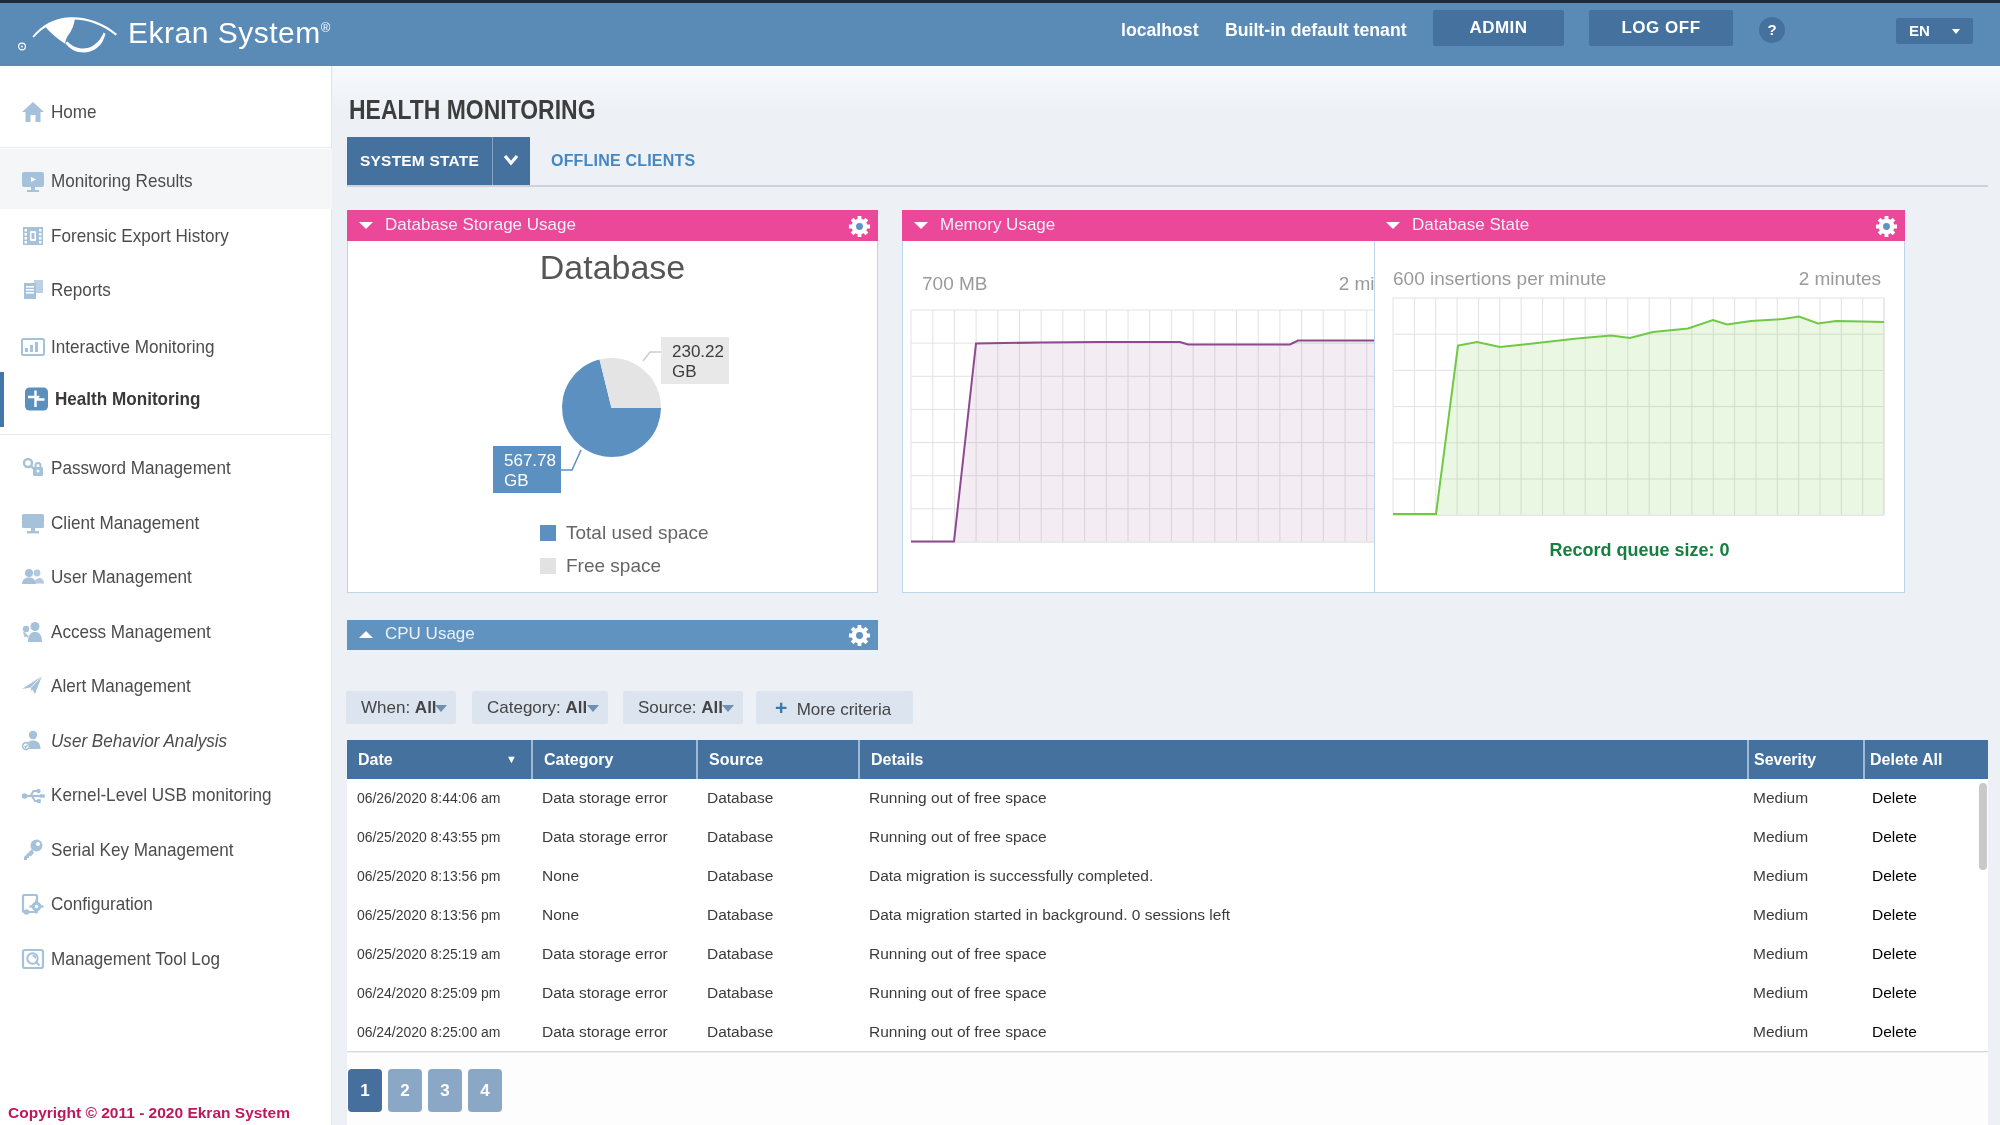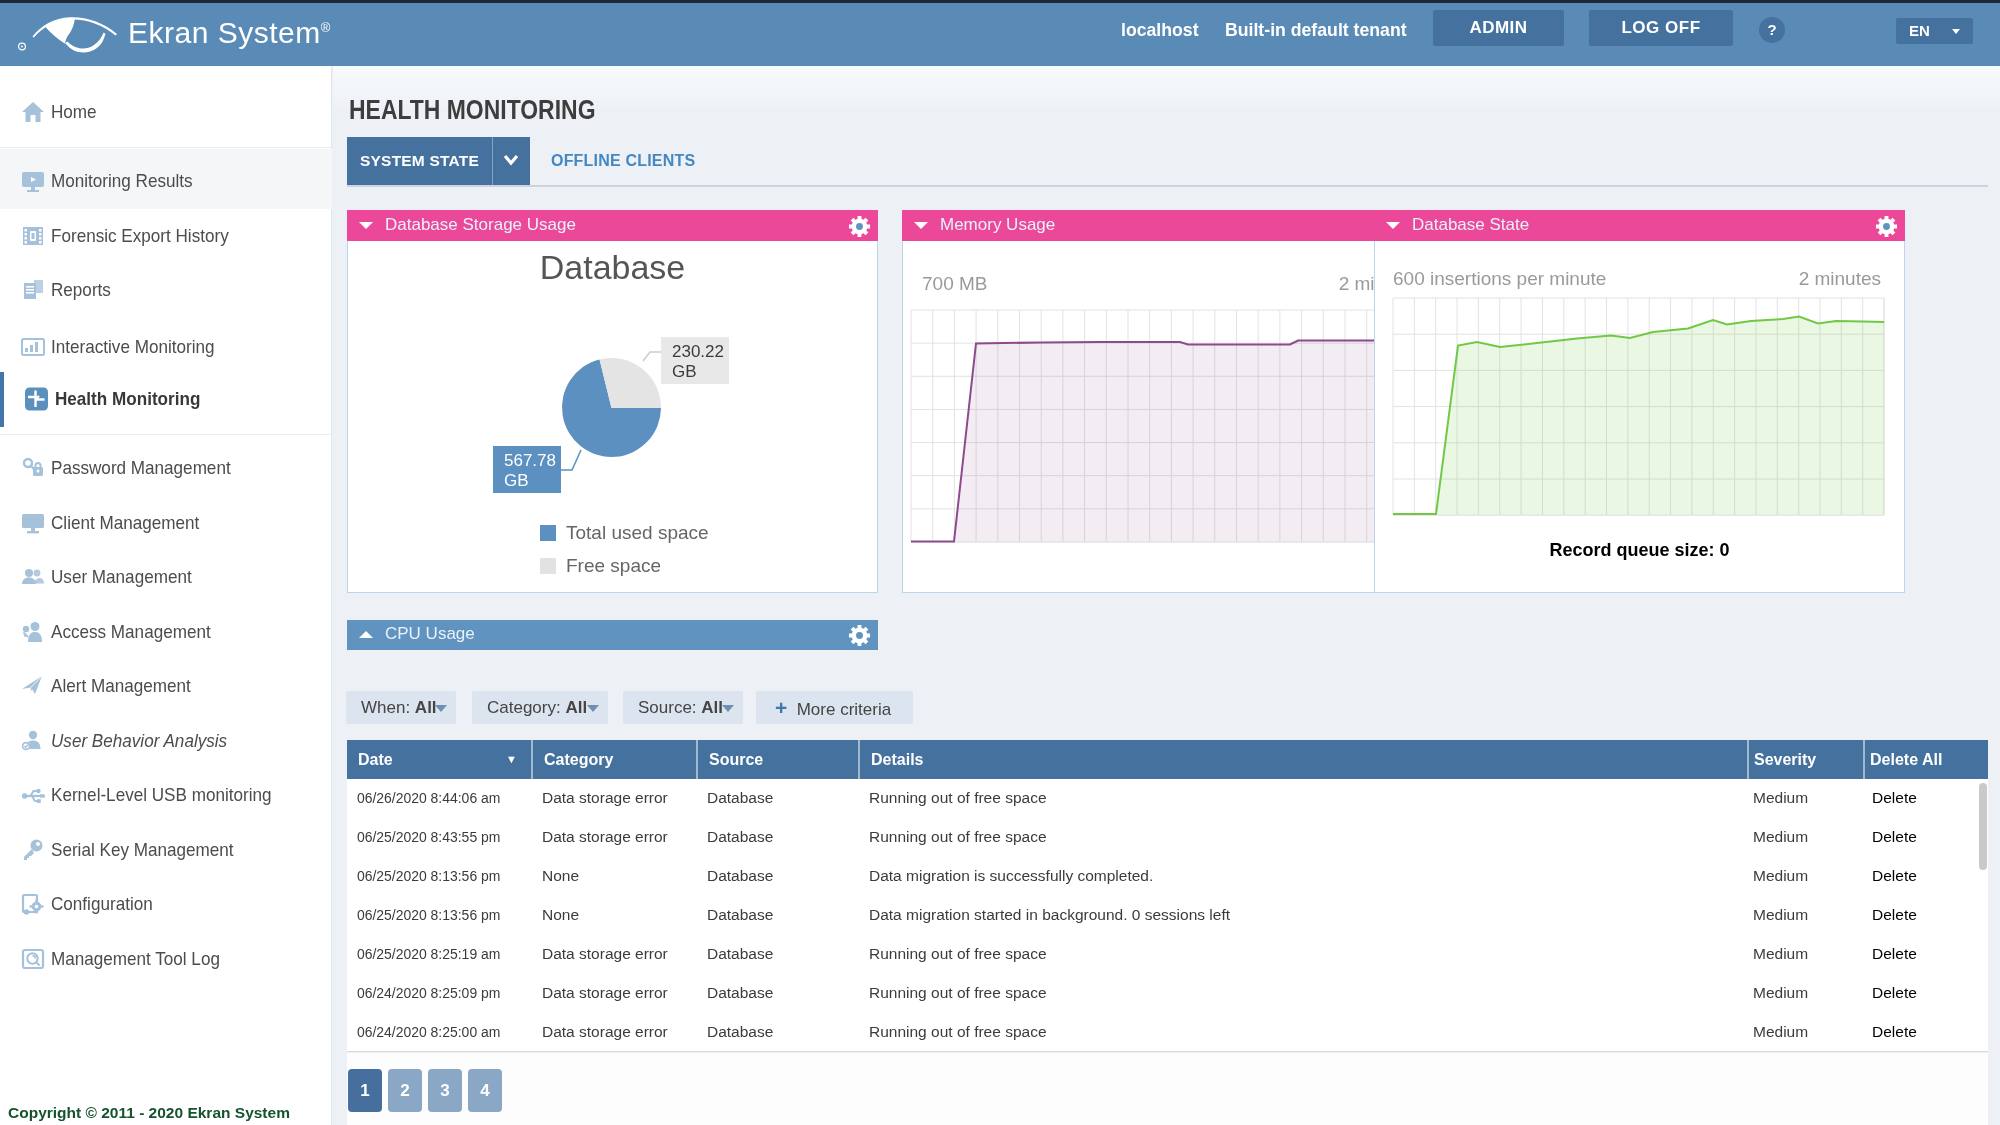--- a/index.html
+++ b/index.html
@@ -17,21 +17,21 @@
 #qcircle { left:1759px; top:17px; width:26px; height:26px; border-radius:50%; background:#44719e; color:#fff; font-weight:bold; font-size:15px; text-align:center; line-height:26px; }
 #enbox { left:1896px; top:18px; width:77px; height:26px; background:#44719e; border-radius:2px; color:#fff; font-size:15px; font-weight:bold; line-height:26px; padding-left:13px; }
 #enbox .car { position:absolute; right:13px; top:11px; width:0; height:0; border-left:4.5px solid transparent; border-right:4.5px solid transparent; border-top:5px solid #ffffff; }
 
 
 #sidebar { left:0; top:66px; width:332px; height:1059px; background:#ffffff; border-right:1px solid #e3e7eb; }
 .mi { position:absolute; left:0; width:332px; height:55px; }
 .mi .ictr { position:absolute; left:20px; top:50%; margin-top:-13px; width:26px; height:26px; }
 .mi .lbl { position:absolute; left:51px; top:50%; transform:translateY(-50%) scaleX(0.9); transform-origin:0 50%; font-size:19px; color:#4c4c4c; white-space:nowrap; }
 .sep { position:absolute; left:0; width:332px; height:1px; background:#e9ecef; }
-#copyright { left:8px; top:1104px; font-size:15.5px; font-weight:bold; color:#14532d; }
+#copyright { left:8px; top:1104px; font-size:15.5px; font-weight:bold; color:#be185d; }
 
 
 #title { left:349px; top:95px; font-size:27px; font-weight:bold; color:#3d3d3d; transform:scaleX(0.85); transform-origin:0 0; white-space:nowrap; }
 #tabline { left:347px; top:185px; width:1641px; height:2px; background:#ccd3dc; }
 #tabactive { left:347px; top:137px; width:145px; height:48px; background:#44719e; color:#fff; font-weight:bold; font-size:15.5px; text-align:center; line-height:48px; letter-spacing:0.2px; }
 #tabchev { left:492px; top:137px; width:38px; height:48px; background:#44719e; border-left:1px solid rgba(255,255,255,0.35); }
 #tabchev svg { position:absolute; left:10px; top:17px; }
 #taboff { left:551px; top:152px; font-size:16px; font-weight:bold; color:#4587c0; letter-spacing:0.2px; }
 
 
@@ -354,21 +354,21 @@
       <div class="tri"></div>
       <div class="ptitle">Database State</div>
     <svg class="gear" viewBox="0 0 24 24">
         <path fill="#fff" d="M10 2h4v3l2.2 0.9 2.1-2.1 2.9 2.9-2.1 2.1L20 11h3v4h-3l-0.9 2.2 2.1 2.1-2.9 2.9-2.1-2.1L14 21v3h-4v-3l-2.2-0.9-2.1 2.1-2.9-2.9 2.1-2.1L4 15H1v-4h3l0.9-2.2-2.1-2.1 2.9-2.9 2.1 2.1L10 5z"></path>
         <circle cx="12" cy="13" r="3.6" fill="#6093c0"></circle>
       </svg>
   </div>
   <div id="db-area">
 <div style="position:absolute;left:19px;top:58px;font-size:19px;color:#9a9a9a;">600 insertions per minute</div>
 <div style="position:absolute;right:24px;top:58px;font-size:19px;color:#9a9a9a;">2 minutes</div>
-<div style="position:absolute;left:0;top:330px;width:531px;text-align:center;font-size:18px;font-weight:bold;color:#000000;">Record queue size: 0</div>
+<div style="position:absolute;left:0;top:330px;width:531px;text-align:center;font-size:18px;font-weight:bold;color:#15803d;">Record queue size: 0</div>
 <svg style="position:absolute;left:0;top:0;" width="531" height="383" viewBox="0 0 531 383">
  <g transform="translate(-1457,-210)">
   <line x1="1476" y1="298" x2="1476" y2="515" stroke="#e2e2e2" stroke-width="1"></line>
           <line x1="1497.35" y1="298" x2="1497.35" y2="515" stroke="#e2e2e2" stroke-width="1"></line>
           <line x1="1518.6999999999998" y1="298" x2="1518.6999999999998" y2="515" stroke="#e2e2e2" stroke-width="1"></line>
           <line x1="1540.0499999999997" y1="298" x2="1540.0499999999997" y2="515" stroke="#e2e2e2" stroke-width="1"></line>
           <line x1="1561.3999999999996" y1="298" x2="1561.3999999999996" y2="515" stroke="#e2e2e2" stroke-width="1"></line>
           <line x1="1582.7499999999995" y1="298" x2="1582.7499999999995" y2="515" stroke="#e2e2e2" stroke-width="1"></line>
           <line x1="1604.0999999999995" y1="298" x2="1604.0999999999995" y2="515" stroke="#e2e2e2" stroke-width="1"></line>
           <line x1="1625.4499999999994" y1="298" x2="1625.4499999999994" y2="515" stroke="#e2e2e2" stroke-width="1"></line>

